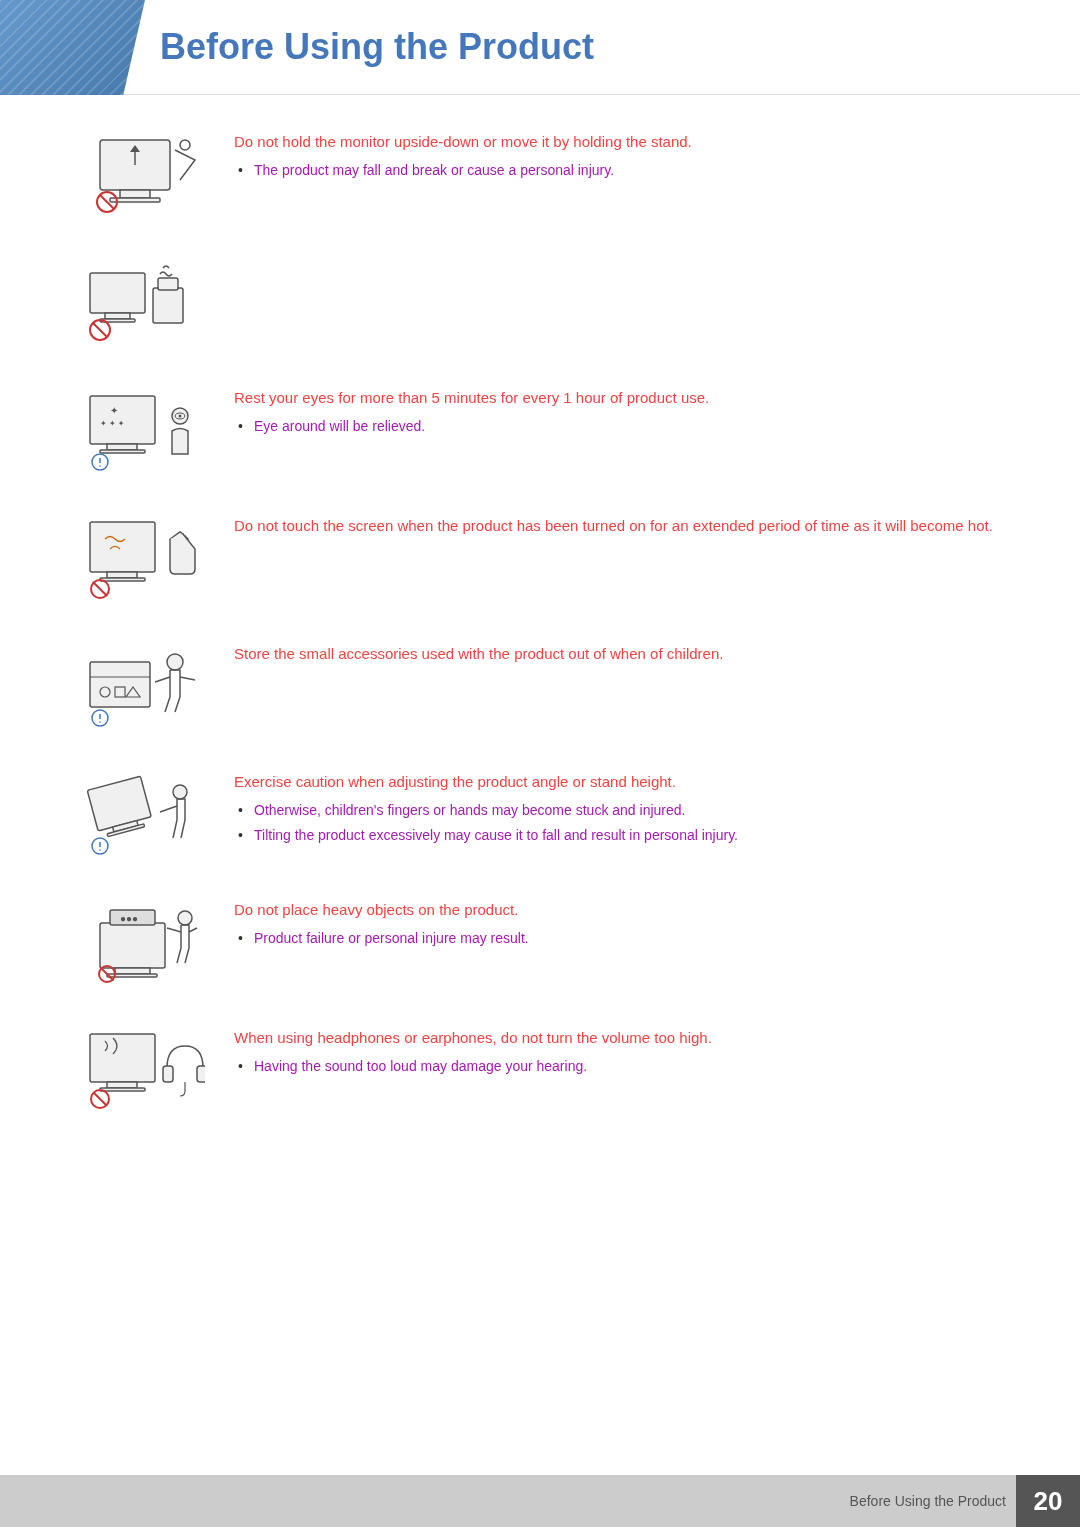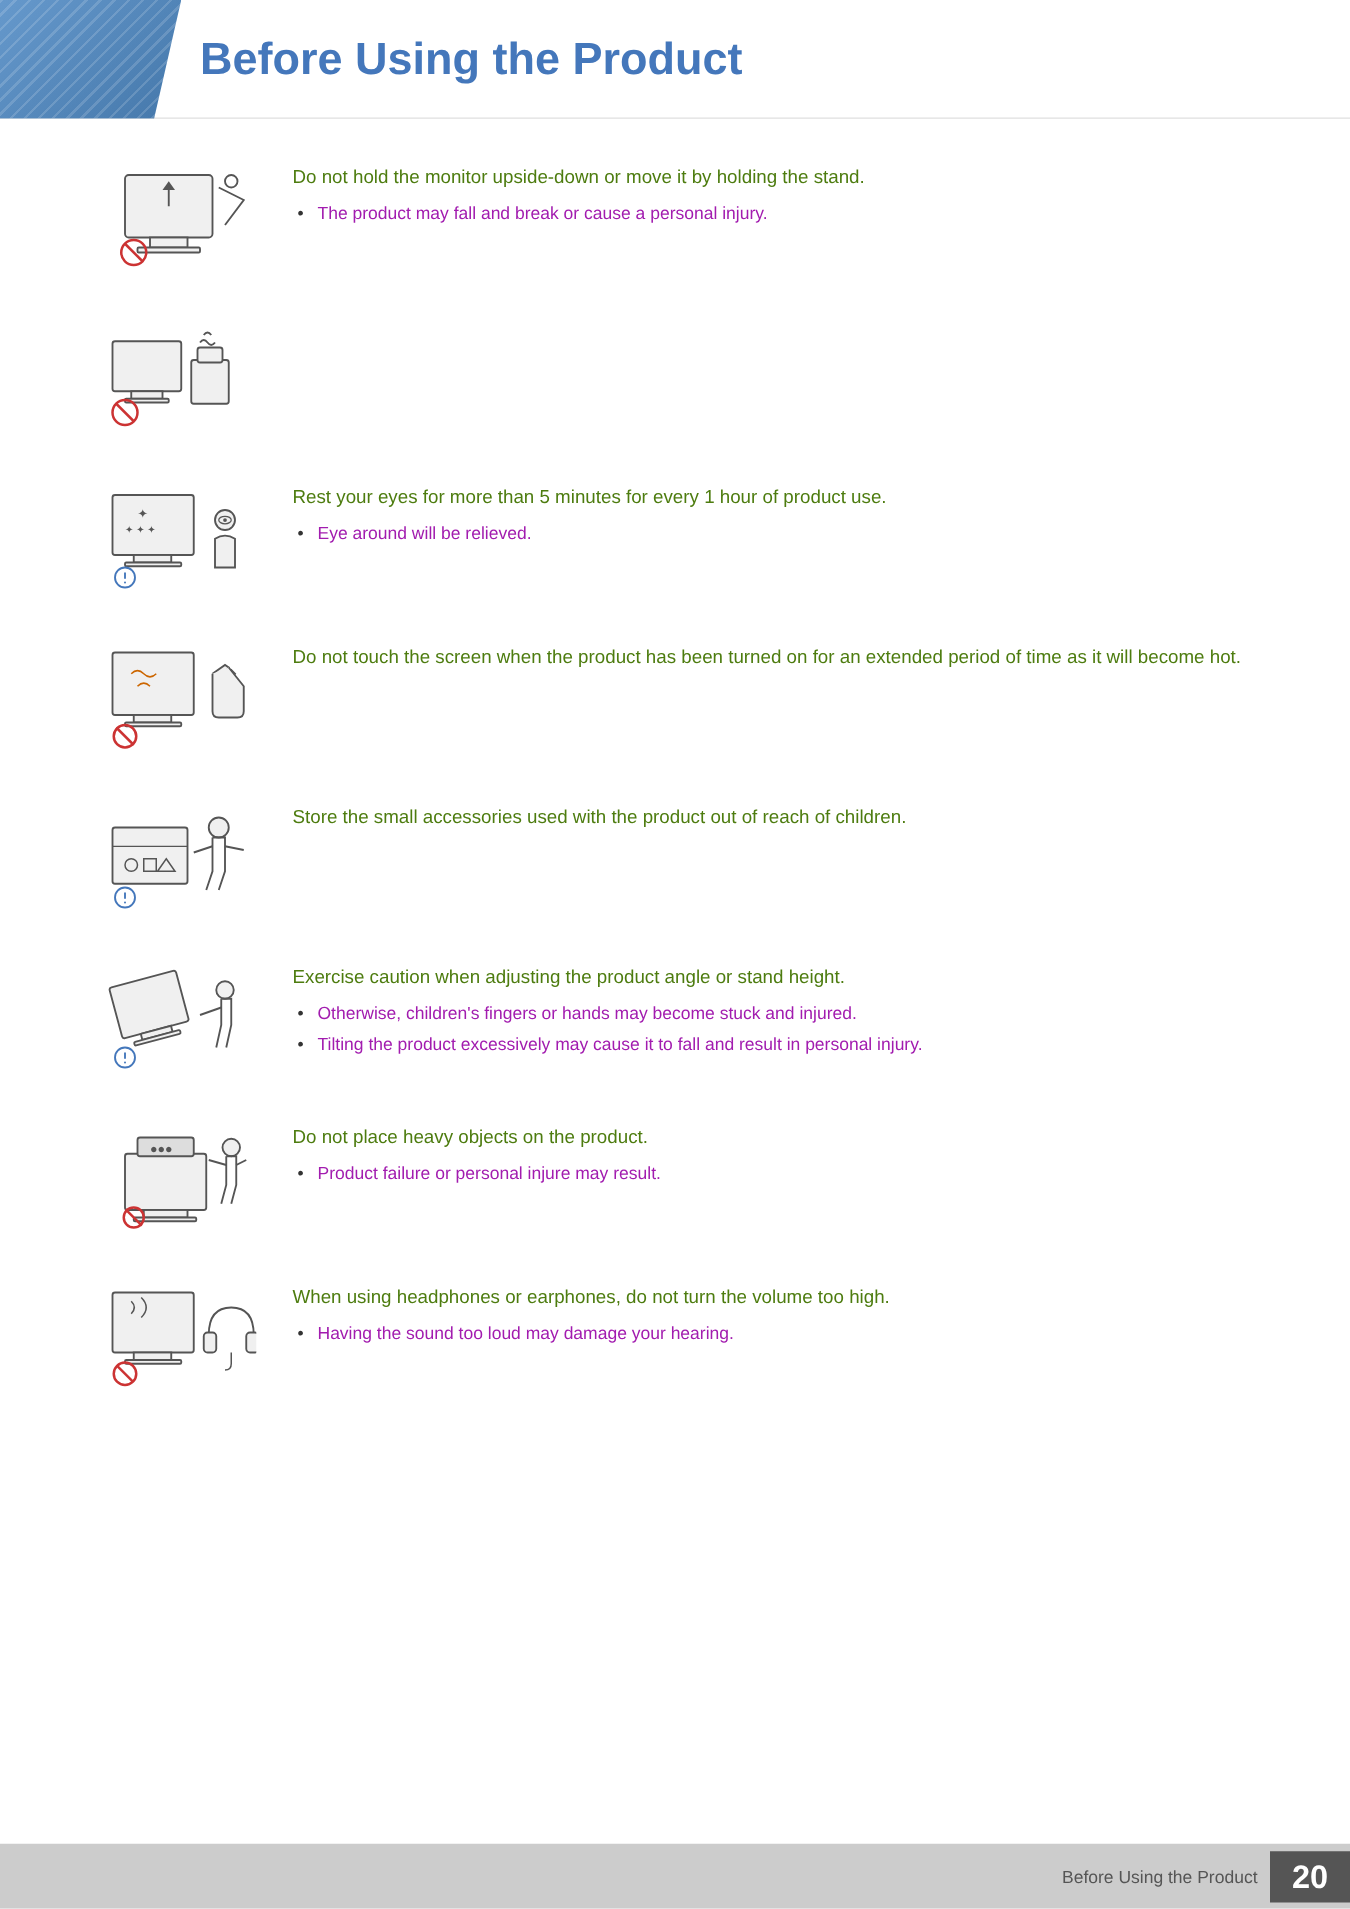--- a/index.html
+++ b/index.html
@@ -97,21 +97,21 @@
       height: 90px;
     }
 
     .text-box {
       flex: 1;
       padding-top: 6px;
     }
 
     .main-text {
       font-size: 15px;
-      color: #4d7c0f;
+      color: #ef4444;
       margin-bottom: 6px;
       line-height: 1.5;
     }
 
     .bullet-list {
       list-style: none;
       padding: 0;
     }
 
     .bullet-list li {
@@ -149,21 +149,21 @@
       color: #555;
       padding-right: 10px;
     }
 
     .footer-page-box {
       background: #555555;
       color: #ffffff;
       font-size: 26px;
       font-weight: bold;
       width: 64px;
-      height: 41px;
+      height: 52px;
       display: flex;
       align-items: center;
       justify-content: center;
     }
   </style>
 </head>
 <body>
 
 <div class="header">
   <div class="header-blue-block">
@@ -292,21 +292,21 @@
         <path d="M85 28 L95 28 L95 55 L90 70" stroke="#555" stroke-width="1.5" fill="none"></path>
         <path d="M85 35 L70 40" stroke="#555" stroke-width="1.5" fill="none"></path>
         <path d="M95 35 L110 38" stroke="#555" stroke-width="1.5" fill="none"></path>
 
         <circle cx="15" cy="76" r="8" stroke="#4477bb" stroke-width="1.5" fill="none"></circle>
         <line x1="15" y1="72" x2="15" y2="77" stroke="#4477bb" stroke-width="1.5"></line>
         <circle cx="15" cy="80" r="0.8" fill="#4477bb"></circle>
       </svg>
     </div>
     <div class="text-box">
-      <p class="main-text">Store the small accessories used with the product out of reach of children.</p>
+      <p class="main-text">Store the small accessories used with the product out of when of children.</p>
     </div>
   </div>
 
   <div class="safety-item">
     <div class="icon-box">
       <svg viewBox="0 0 120 90" xmlns="http://www.w3.org/2000/svg">
 
         <g transform="rotate(-15, 37, 38)">
           <rect x="8" y="12" width="55" height="42" rx="2" stroke="#555" stroke-width="1.5" fill="#f0f0f0"></rect>
           <rect x="23" y="54" width="25" height="5" stroke="#555" stroke-width="1.5" fill="#f0f0f0"></rect>

